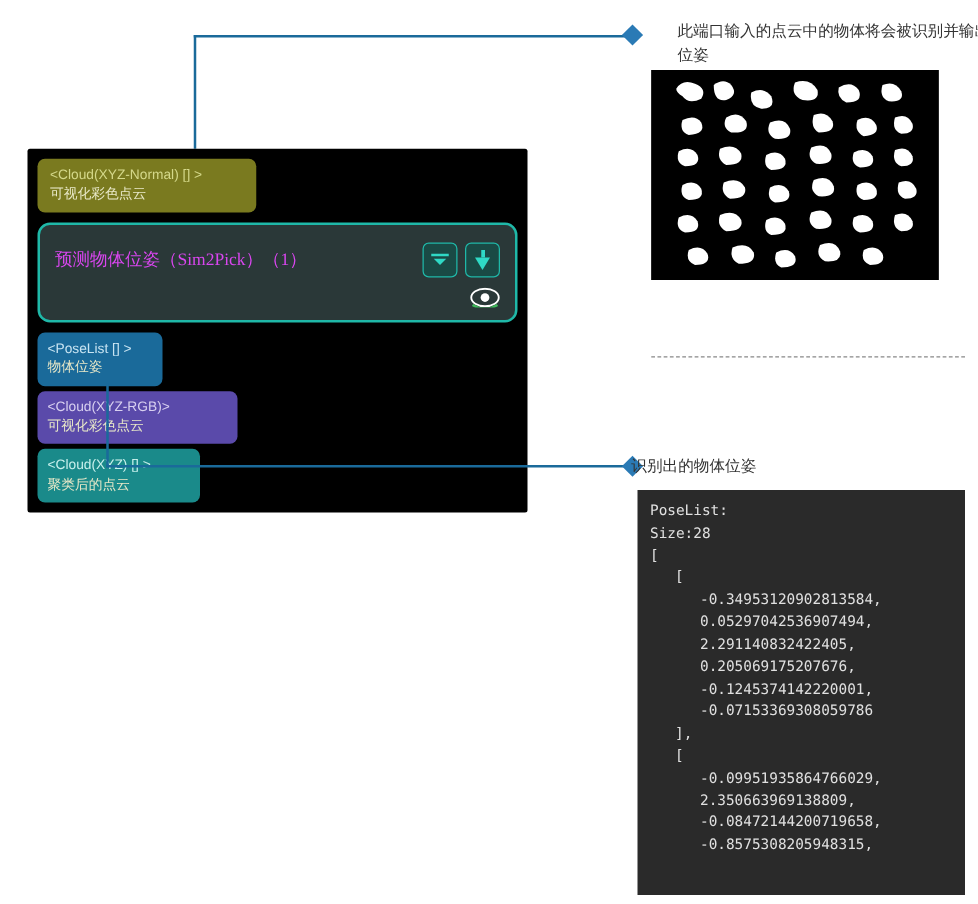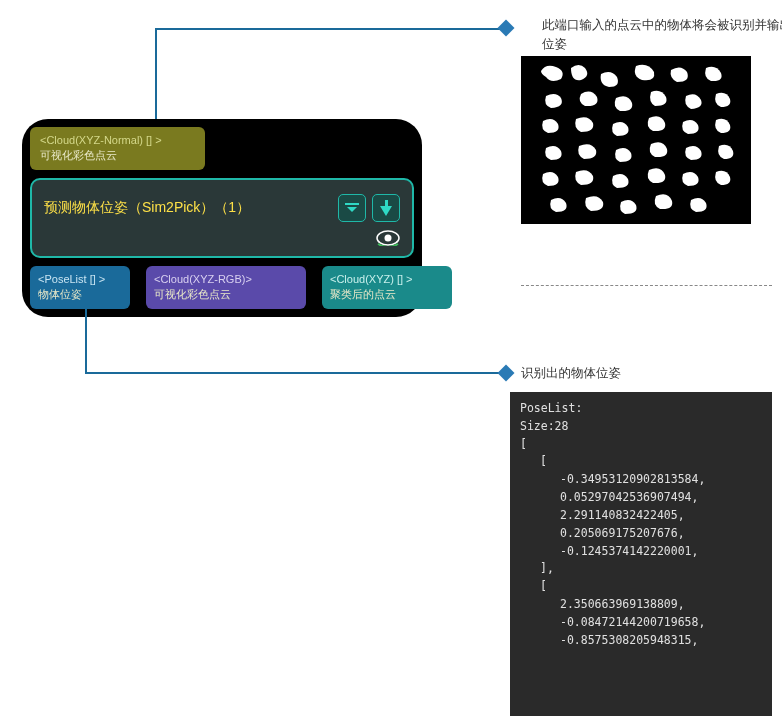--- a/index.html
+++ b/index.html
@@ -12,21 +12,21 @@
     }
     .container { position: relative; width: 100%; height: 100%; }
     
     
     .node-block {
       position: absolute;
       left: 22px;
       top: 119px;
       width: 400px;
       background: #000;
-      border-radius: 26px;
+      border-radius: 2px;
       padding: 8px;
     }
     .input-port {
       background: #7a7a1f;
       border-radius: 6px;
       padding: 6px 10px;
       width: 175px;
       font-size: 11px;
       line-height: 1.4;
       color: #d4d88a;
@@ -40,22 +40,23 @@
       border: 2px solid #1fb8a8;
       border-radius: 10px;
       padding: 14px 12px 10px;
     }
     .node-title-row {
       display: flex;
       align-items: center;
       justify-content: space-between;
     }
     .node-title {
-      color: #fde047;
+      color: #d946ef;
       font-size: 14px;
+      font-family: Liberation Serif, serif;
     }
     .node-actions { display: flex; gap: 6px; align-items: center; }
     .action-btn {
       width: 28px; height: 28px;
       background: #1a4a45;
       border: 1px solid #1fb8a8;
       border-radius: 5px;
       display: flex; align-items: center; justify-content: center;
     }
     .down-lines {
@@ -73,22 +74,23 @@
     .eye-row {
       display: flex; justify-content: flex-end; margin-top: 8px;
     }
     .eye-icon {
       width: 24px; height: 16px; position: relative;
     }
     .eye-icon svg { display:block; }
     
     .output-ports {
       display: flex;
-      gap: 16px;
+      gap: 4px;
       margin-top: 8px;
+      flex-direction: column;
     }
     .out-port {
       border-radius: 6px;
       padding: 6px 8px;
       font-size: 11px;
       line-height: 1.4;
       flex: 0 0 auto;
     }
     .port-blue { background: #1a6a9a; color: #c8e4f2; width: 100px; }
     .port-teal { background: #1a8a8a; color: #c8f0ec; width: 130px; }
@@ -121,21 +123,21 @@
     
     .bottom-line-v {
       left: 85px; top: 307px;
       width: 2px; height: 67px; background: #1a6a9a;
     }
     .bottom-line-h {
       left: 85px; top: 372px;
       width: 420px; height: 2px; background: #1a6a9a;
     }
     .diamond.bot { left: 500px; top: 367px; }
-    .anno-text.bot { left: 521px; top: 364px; }
+    .anno-text.bot { left: 505px; top: 364px; }
     
     
     .pc-preview {
       position: absolute;
       left: 521px; top: 56px;
       width: 230px; height: 168px;
       background: #000;
       overflow: hidden;
     }
     .pc-preview svg { width:100%; height:100%; }
@@ -279,20 +281,22 @@
   <div class="pose-panel">
     <div class="hdr">PoseList:</div>
     <div class="hdr">Size:28</div>
     <div class="arr">[</div>
     <div class="nested">[</div>
     <div class="val">-0.34953120902813584,</div>
     <div class="val">0.05297042536907494,</div>
     <div class="val">2.291140832422405,</div>
     <div class="val">0.205069175207676,</div>
     <div class="val">-0.1245374142220001,</div>
+    <div class="val">-0.07153369308059786</div>
     <div class="nested">],</div>
     <div class="nested">[</div>
+    <div class="val">-0.09951935864766029,</div>
     <div class="val">2.350663969138809,</div>
     <div class="val">-0.08472144200719658,</div>
     <div class="val">-0.8575308205948315,</div>
 
   </div>
 </div>
 
 </body></html>

